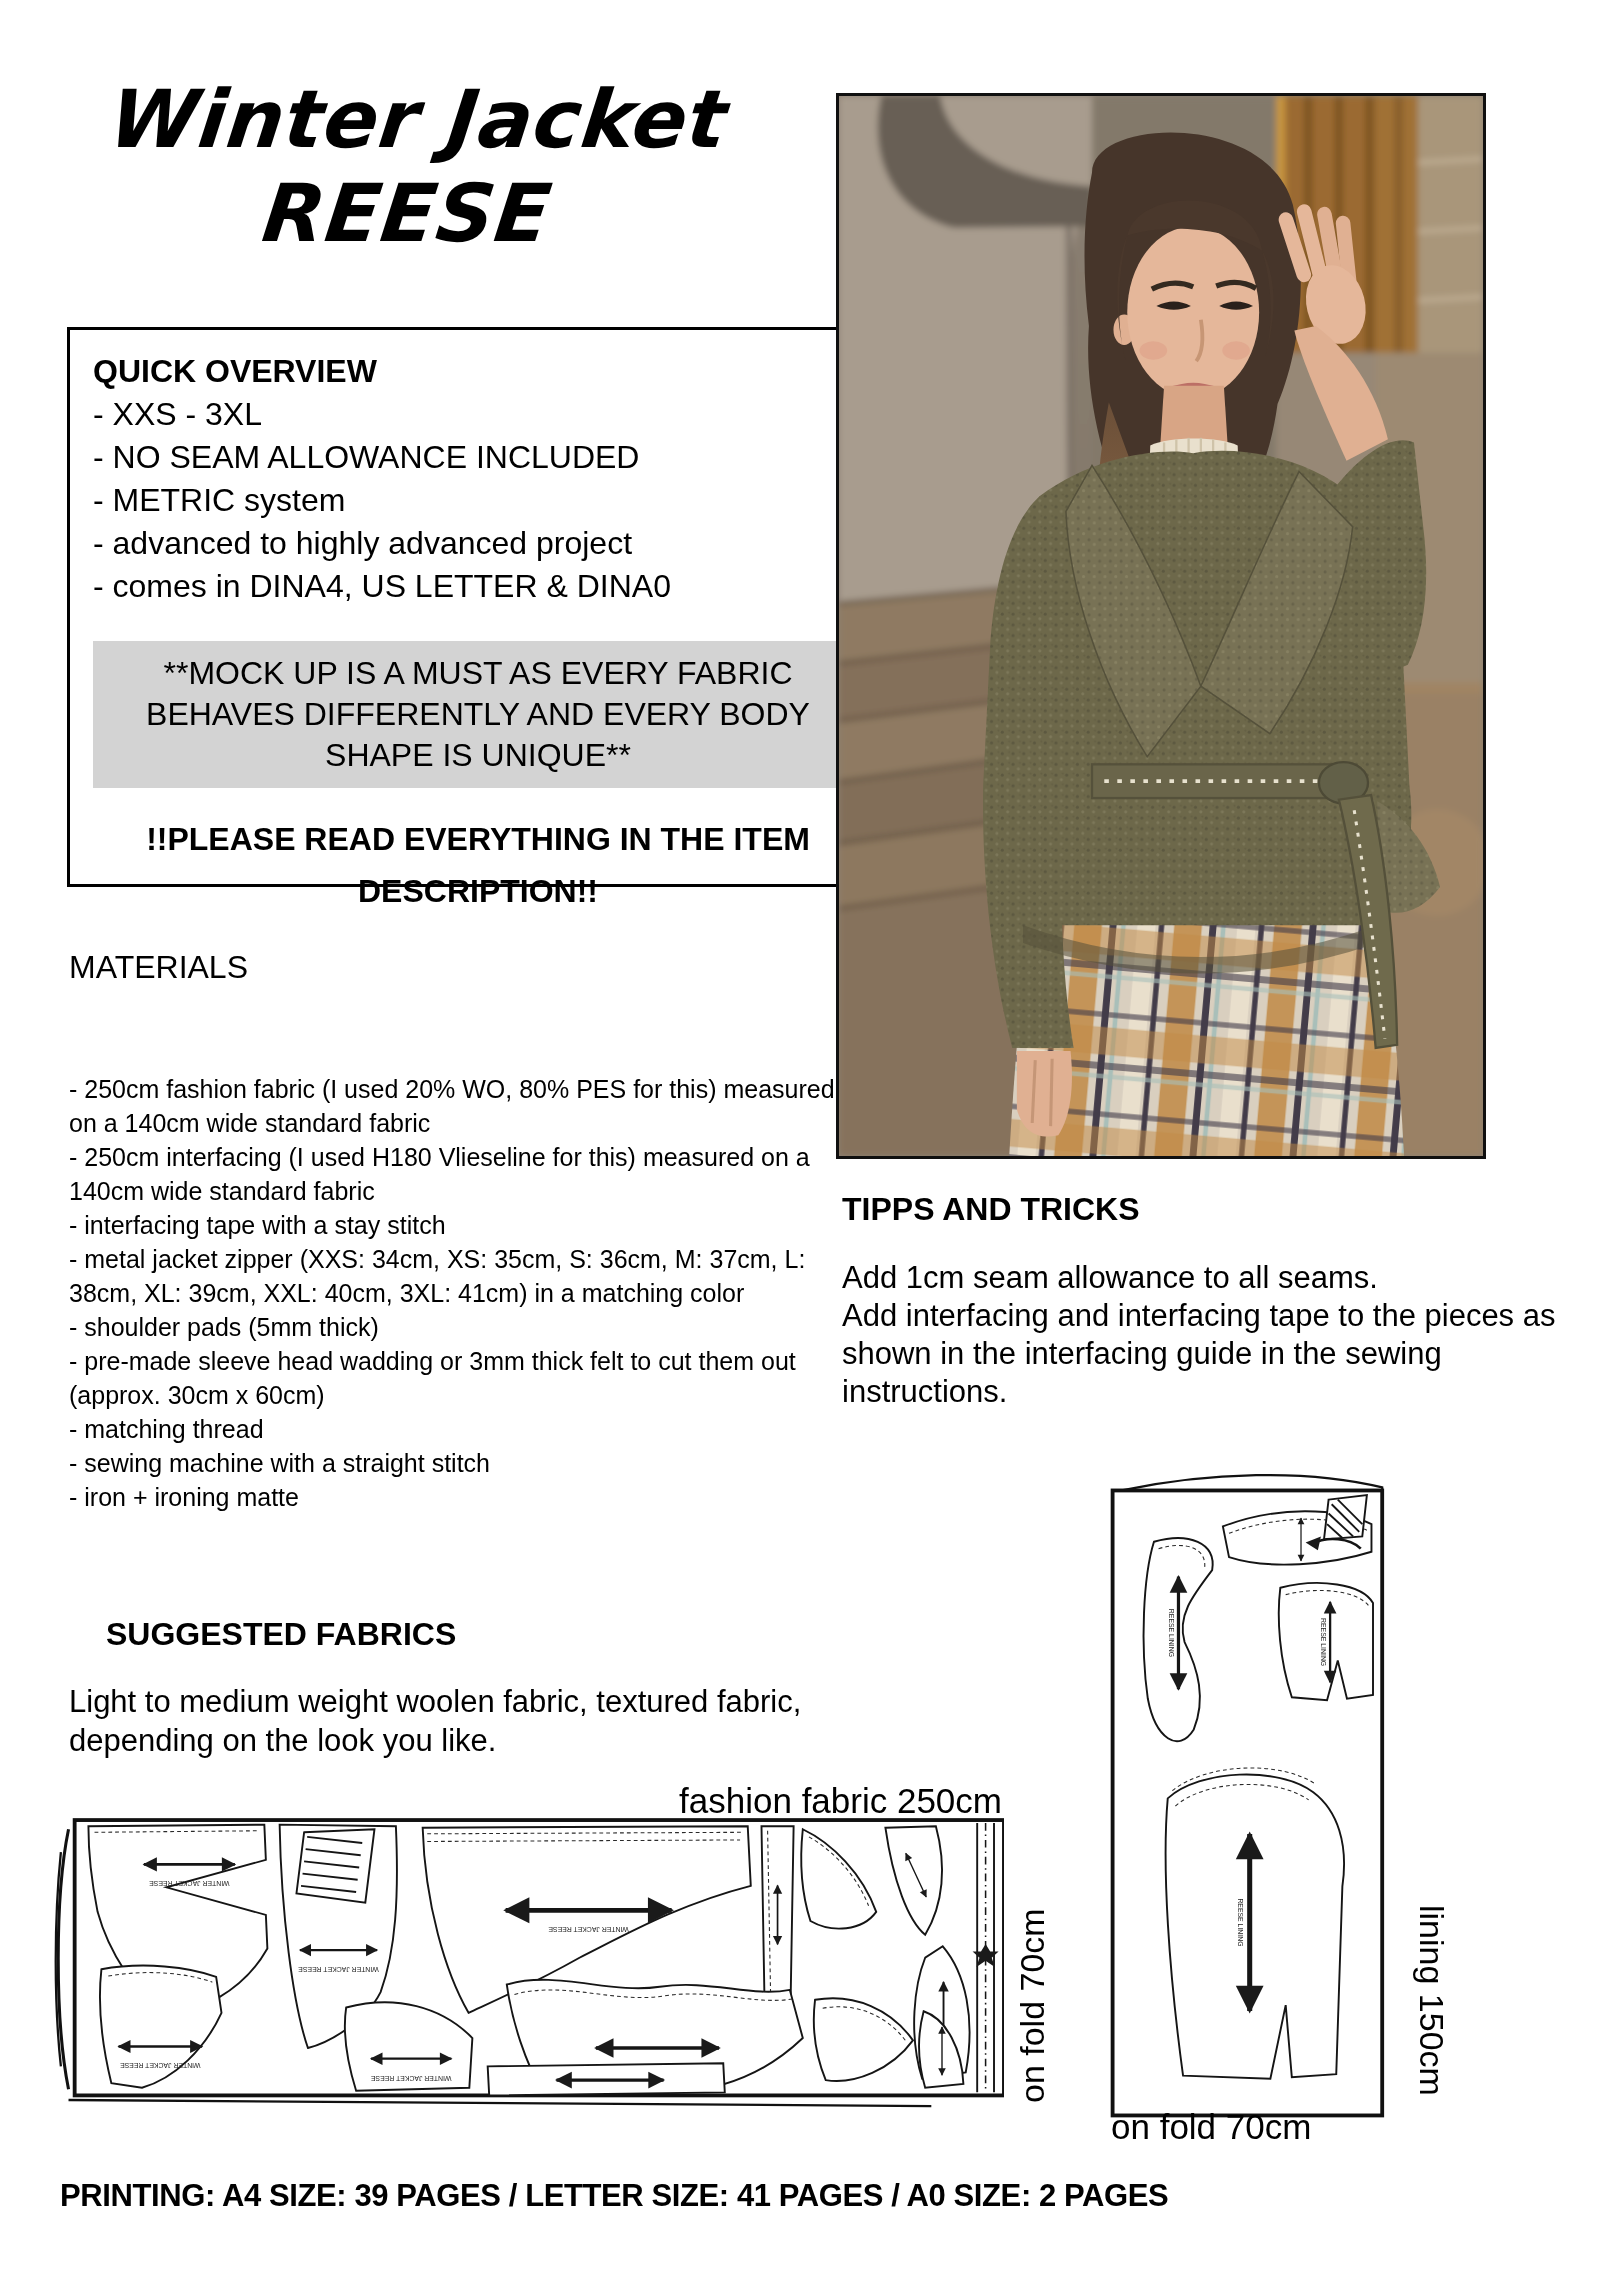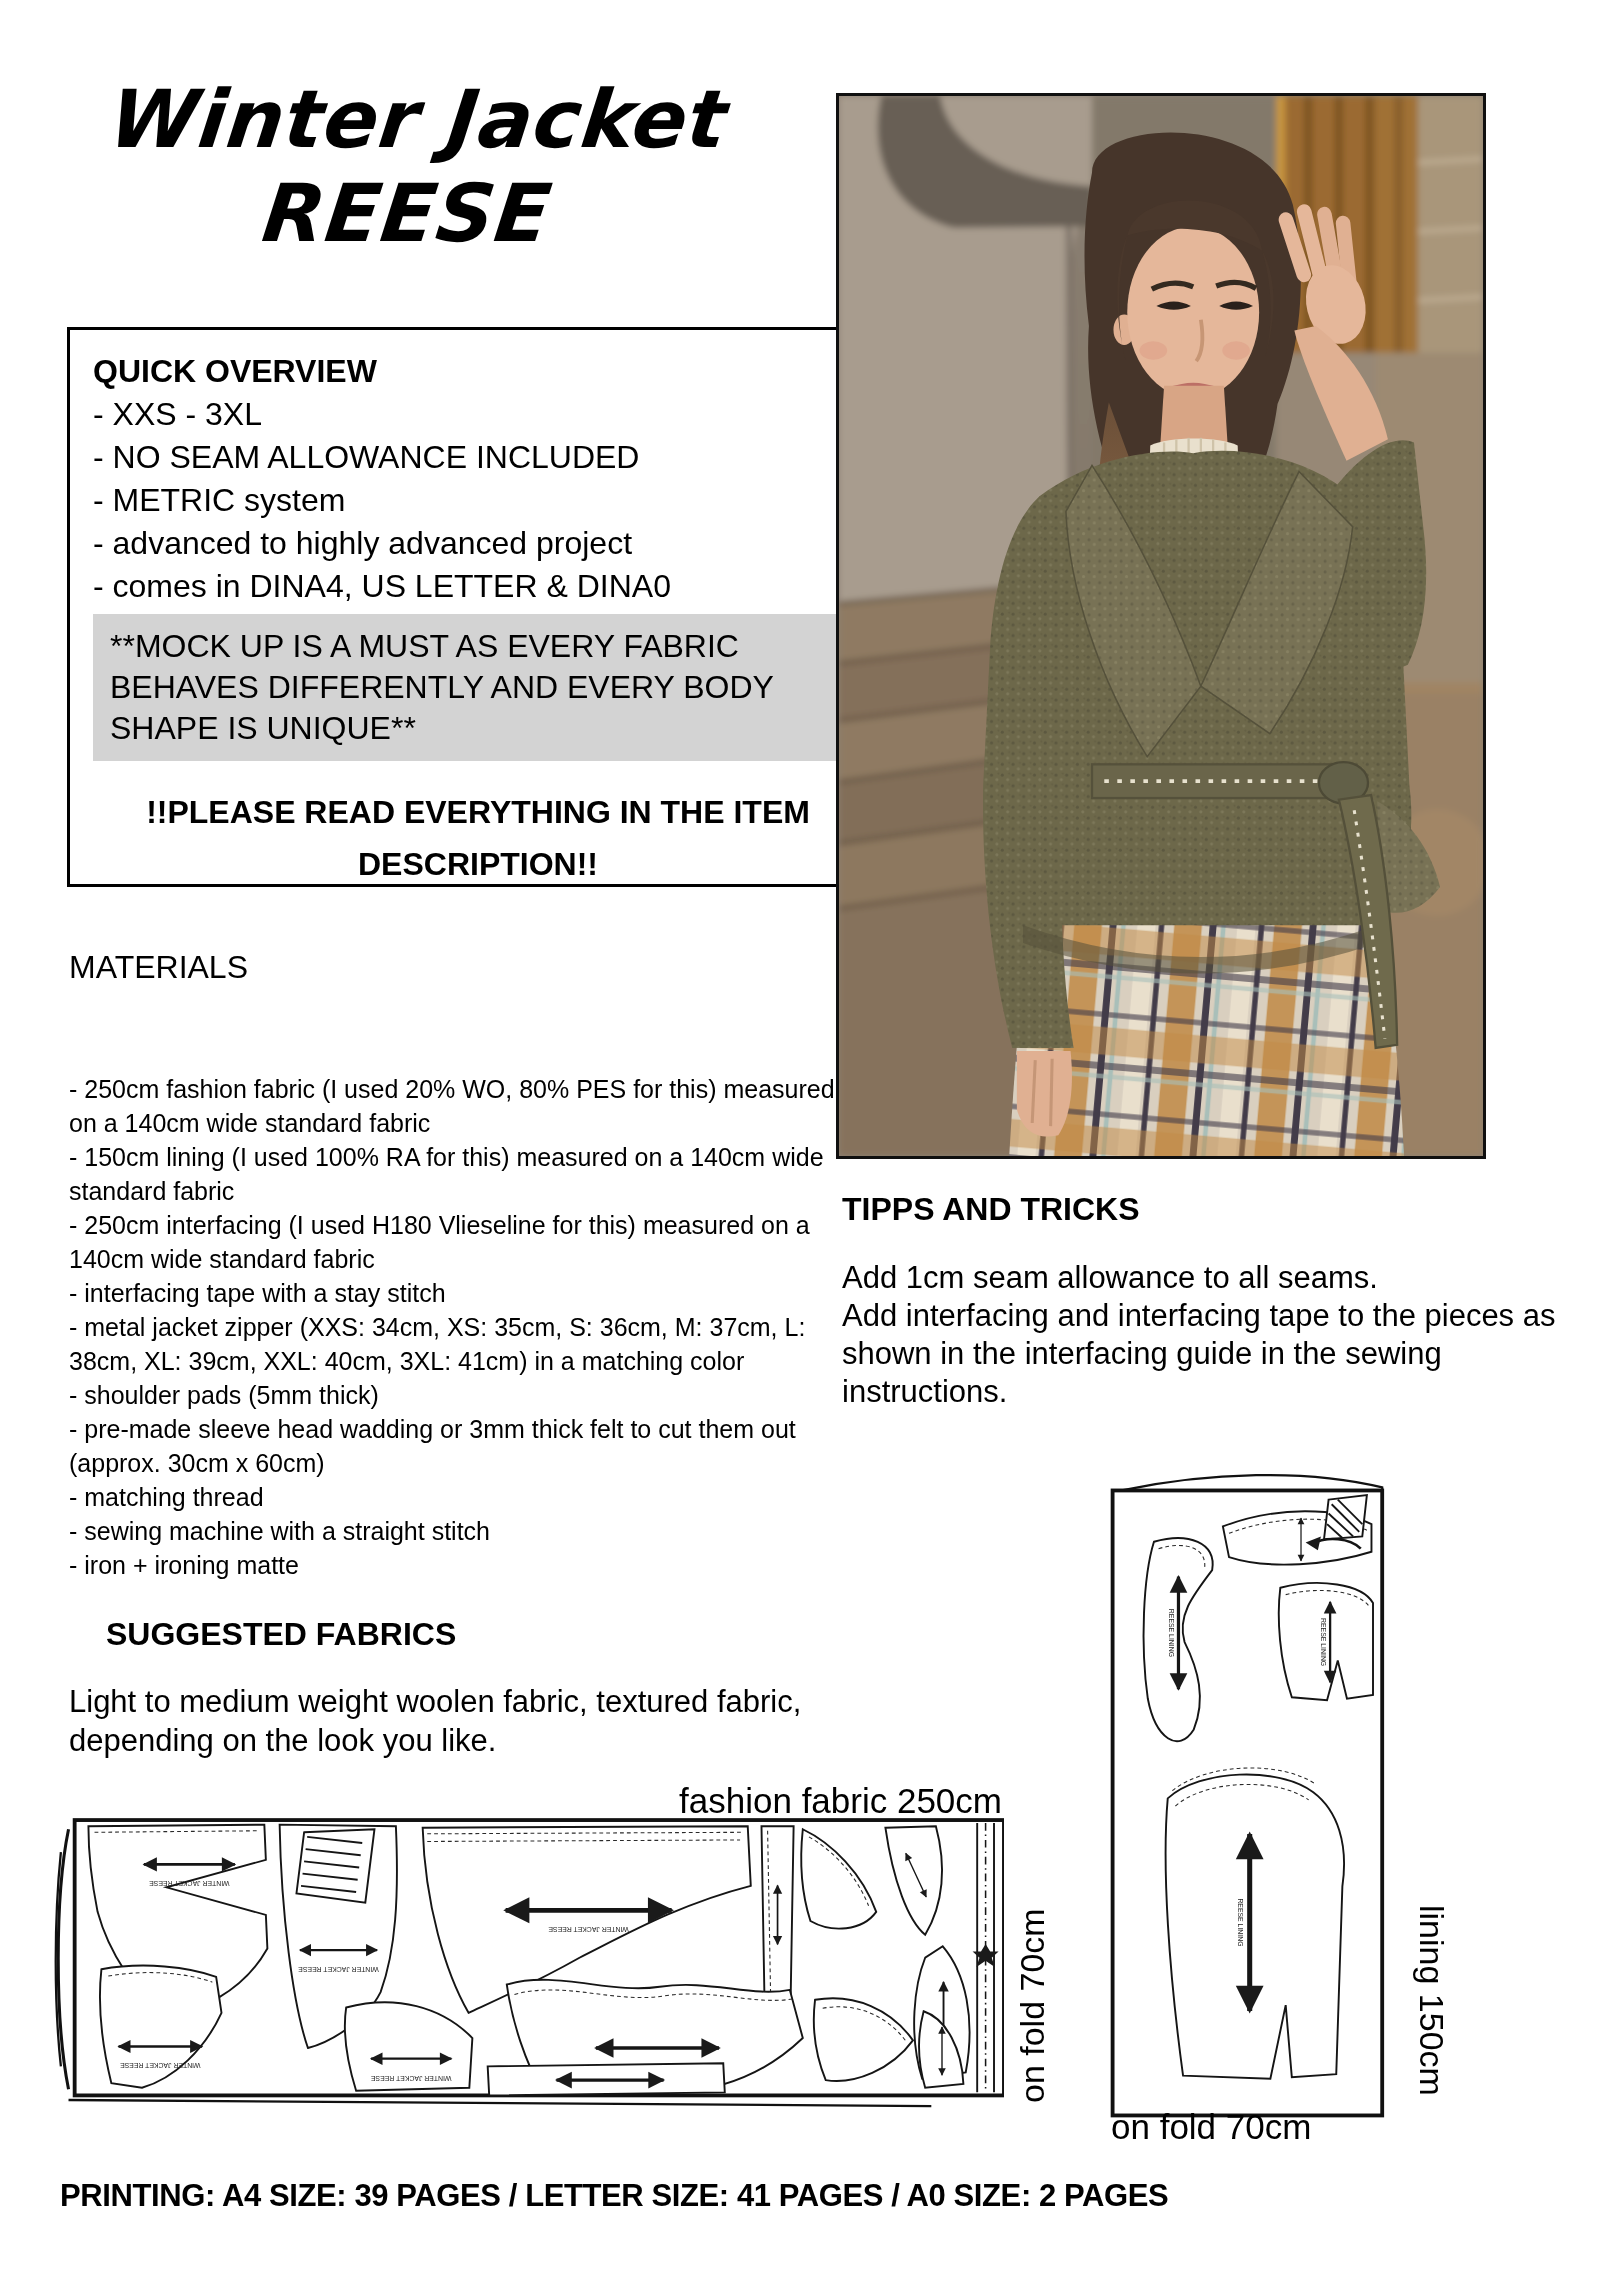--- a/index.html
+++ b/index.html
@@ -9,21 +9,21 @@
   }
   .abs{position:absolute;}
   
   .title{left:0;top:73px;width:826px;text-align:center;
     font-family:"DejaVu Sans", sans-serif;font-weight:bold;font-style:italic;
     font-size:80px;line-height:1.18;transform:skewX(-7deg);letter-spacing:0.8px;}
   
   .ov-box{left:67px;top:327px;width:822px;height:560px;border:3.8px solid #000;
     box-sizing:border-box;padding:20px 23px 0 23px;font-size:32px;line-height:43px;}
   .ov-h{font-weight:bold;}
-  .mock{background:#d3d3d3;margin:6px 0 0 0;padding:12.2px 17px;line-height:41px;}
+  .mock{background:#d3d3d3;text-align:center;margin:33px 0 0 0;padding:12.2px 17px;line-height:41px;}
   .readnote{font-weight:bold;text-align:center;margin-top:24.5px;line-height:52px;}
   
   .mat-h{left:69px;top:949px;font-size:32px;}
   .mat-list{left:69px;top:1072px;width:771px;font-size:25px;line-height:34px;}
   .sug-h{left:69px;top:1616px;font-size:32px;font-weight:bold;margin-left:37px;}
   .sug-p{left:69px;top:1682px;width:765px;font-size:31px;line-height:39px;}
   
   .photo-frame{left:836px;top:93px;width:650px;height:1066px;border:3.8px solid #101010;box-sizing:border-box;background:#8d8174;}
   .photo-frame svg{display:block;width:100%;height:100%;}
   
@@ -61,21 +61,20 @@
     <div>- METRIC system</div>
     <div>- advanced to highly advanced project</div>
     <div>- comes in DINA4, US LETTER &amp; DINA0</div>
     <div class="mock">**MOCK UP IS A MUST AS EVERY FABRIC BEHAVES DIFFERENTLY AND EVERY BODY SHAPE IS UNIQUE**</div>
     <div class="readnote">!!PLEASE READ EVERYTHING IN THE ITEM DESCRIPTION!!</div>
   </div>
 
   <div class="abs mat-h">MATERIALS</div>
   <div class="abs mat-list">
     <div>- 250cm fashion fabric (I used 20% WO, 80% PES for this) measured on a 140cm wide standard fabric</div>
-    <div>- 150cm lining (I used 100% RA for this) measured on a 140cm wide standard fabric</div>
     <div>- 250cm interfacing (I used H180 Vlieseline for this) measured on a 140cm wide standard fabric</div>
     <div>- interfacing tape with a stay stitch</div>
     <div>- metal jacket zipper (XXS: 34cm, XS: 35cm, S: 36cm, M: 37cm, L: 38cm, XL: 39cm, XXL: 40cm, 3XL: 41cm) in a matching color</div>
     <div>- shoulder pads (5mm thick)</div>
     <div>- pre-made sleeve head wadding or 3mm thick felt to cut them out (approx. 30cm x 60cm)</div>
     <div>- matching thread</div>
     <div>- sewing machine with a straight stitch</div>
     <div>- iron + ironing matte</div>
   </div>
 

